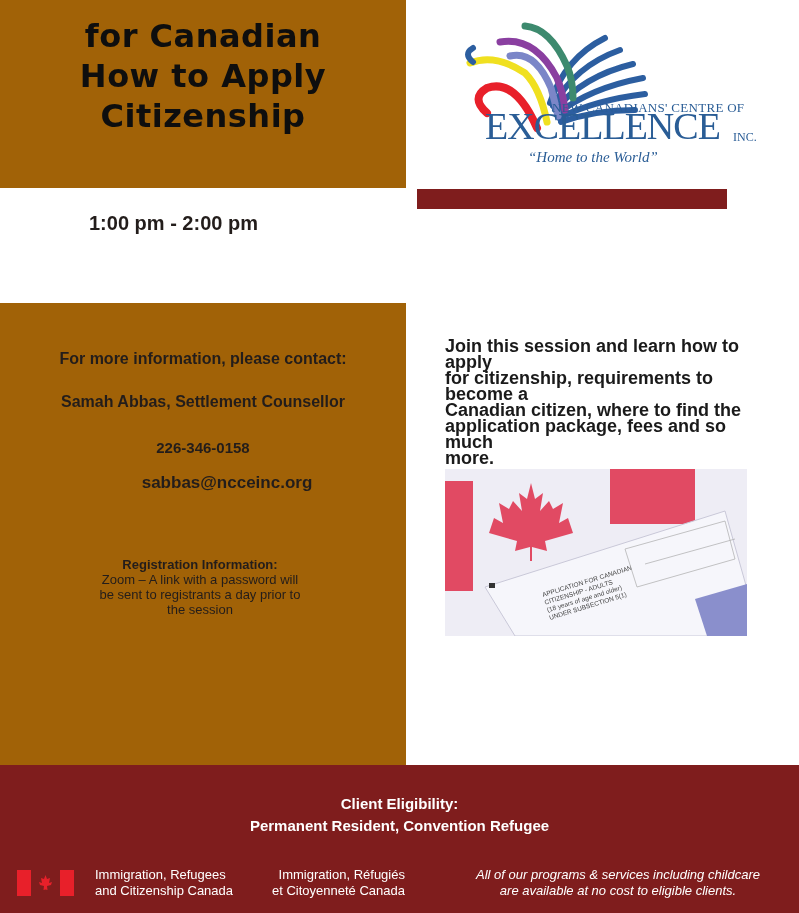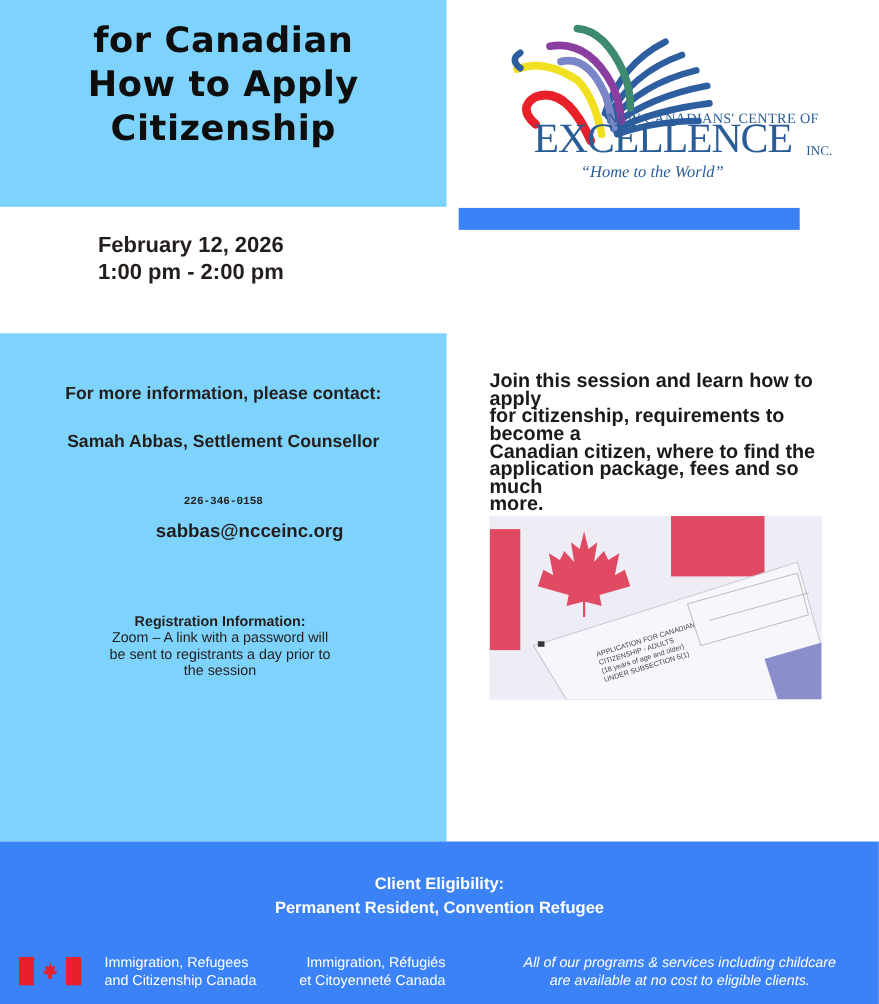--- a/index.html
+++ b/index.html
@@ -1,19 +1,19 @@
 <!DOCTYPE html>
 <html><head>
 <meta charset="utf-8">
 <style>
   html,body{margin:0;padding:0;}
   body{width:799px;height:913px;position:relative;overflow:hidden;background:#ffffff;font-family:"Liberation Sans",sans-serif;color:#1e1a18;}
   .abs{position:absolute;}
-  .blue{background:#7dd3fc;}
-  .teal{background:#3b82f6;text-decoration:underline;}
+  .blue{background:#a16207;}
+  .teal{background:#7f1d1d;text-decoration:underline;}
   #title-block{left:0;top:0;width:406px;height:188px;}
   #title{left:0;top:16px;width:406px;text-align:center;font-family:"DejaVu Sans",sans-serif;font-weight:900;font-size:32px;line-height:40px;color:#0e0e0e;letter-spacing:0.5px;}
   #date-block{left:89px;top:211px;font-weight:bold;font-size:20px;line-height:25px;color:#231d1b;}
   #contact-block{left:0;top:303px;width:406px;height:462px;}
   .contact-line{position:absolute;left:0;width:406px;text-align:center;font-weight:bold;font-size:16px;color:#231d1b;}
   .reg{position:absolute;left:40px;width:320px;text-align:center;font-size:13px;line-height:15px;color:#231d1b;}
   #logo{left:455px;top:18px;width:320px;height:160px;}
   #logo-bar{left:417px;top:189px;width:310px;height:20px;}
   #desc{left:445px;top:338px;width:330px;font-weight:bold;font-size:18px;line-height:16px;color:#1a1a1a;}
   #photo{left:445px;top:469px;width:302px;height:167px;overflow:hidden;background:#eceaf4;}
@@ -26,28 +26,27 @@
 <body>
 
 <div id="title-block" class="abs blue"></div>
 <div id="title" class="abs">
   <div>for Canadian</div>
   <div>How to Apply</div>
   <div>Citizenship</div>
 </div>
 
 <div id="date-block" class="abs">
-  <div>February 12, 2026</div>
   <div>1:00 pm - 2:00 pm</div>
 </div>
 
 <div id="contact-block" class="abs blue">
   <div class="contact-line" style="top:47px;">For more information, please contact:</div>
   <div class="contact-line" style="top:90px;">Samah Abbas, Settlement Counsellor</div>
-  <div class="contact-line" style="top:148px;font-size:10px;font-family:Liberation Mono, monospace;">226-346-0158</div>
+  <div class="contact-line" style="top:136px;font-size:15px;">226-346-0158</div>
   <div class="contact-line" style="top:170px;font-size:17px;margin-left:24px;">sabbas@ncceinc.org</div>
   <div class="reg" style="top:254px;font-weight:bold;">Registration Information:</div>
   <div class="reg" style="top:269px;">Zoom – A link with a password will</div>
   <div class="reg" style="top:284px;">be sent to registrants a day prior to</div>
   <div class="reg" style="top:299px;">the session</div>
 </div>
 
 <div id="logo" class="abs">
   <svg width="320" height="160" viewBox="0 0 320 160">
 

